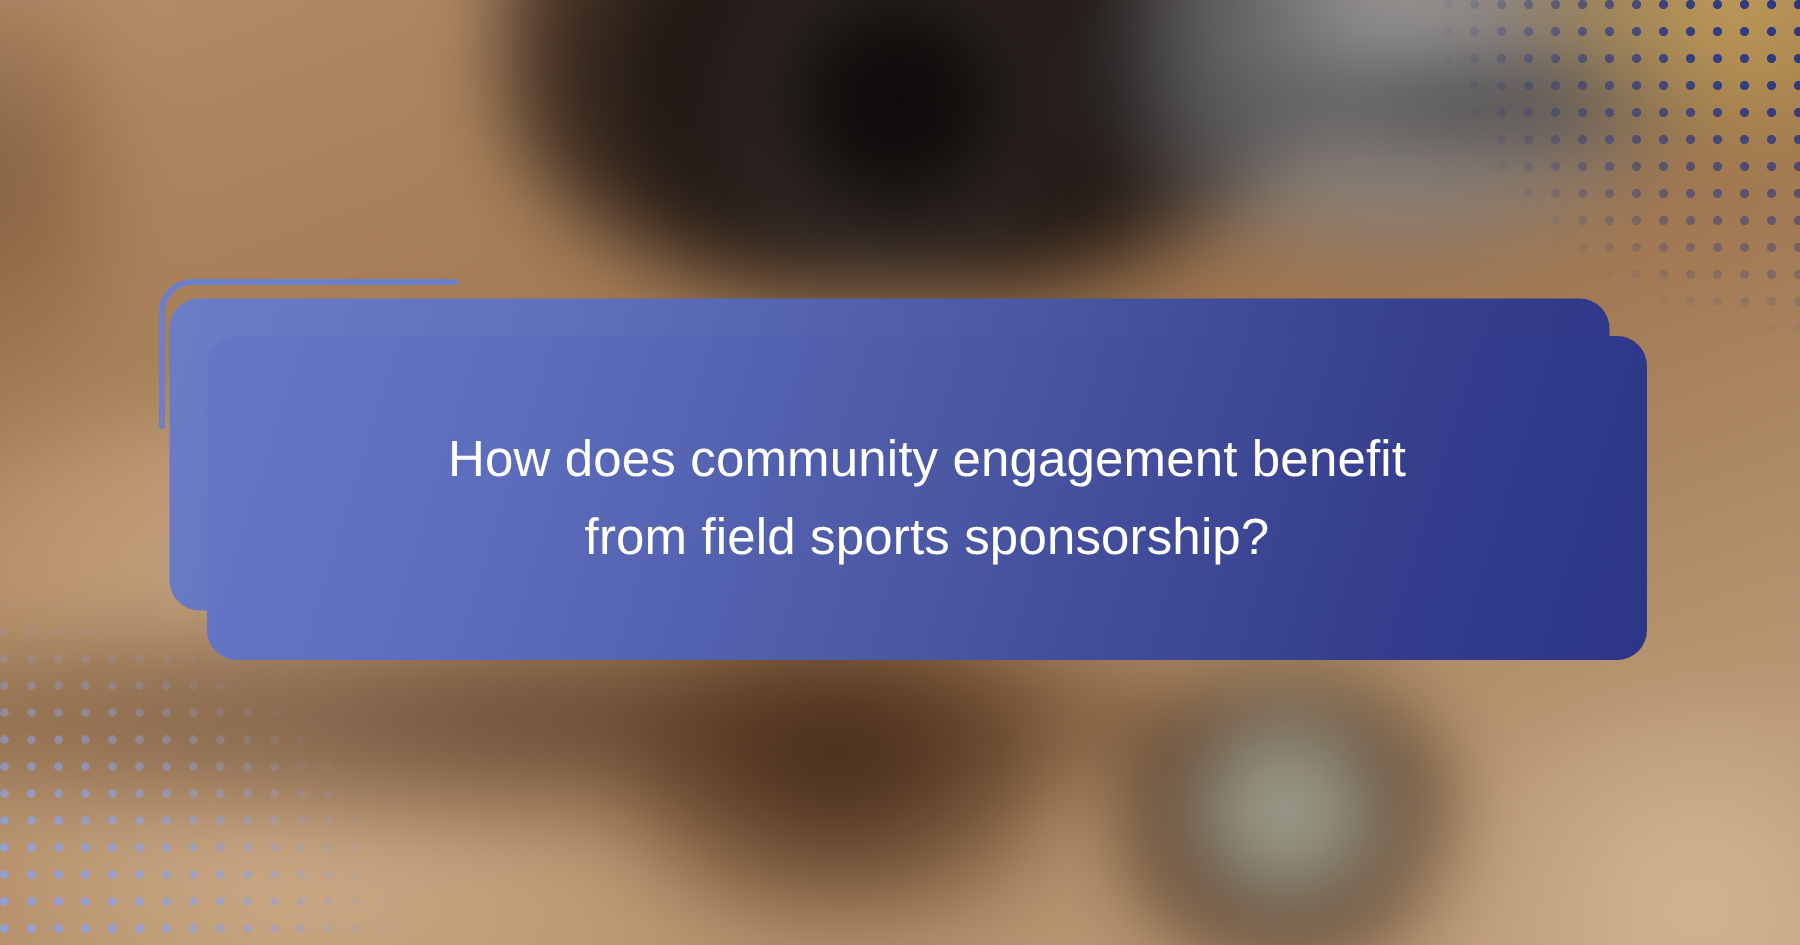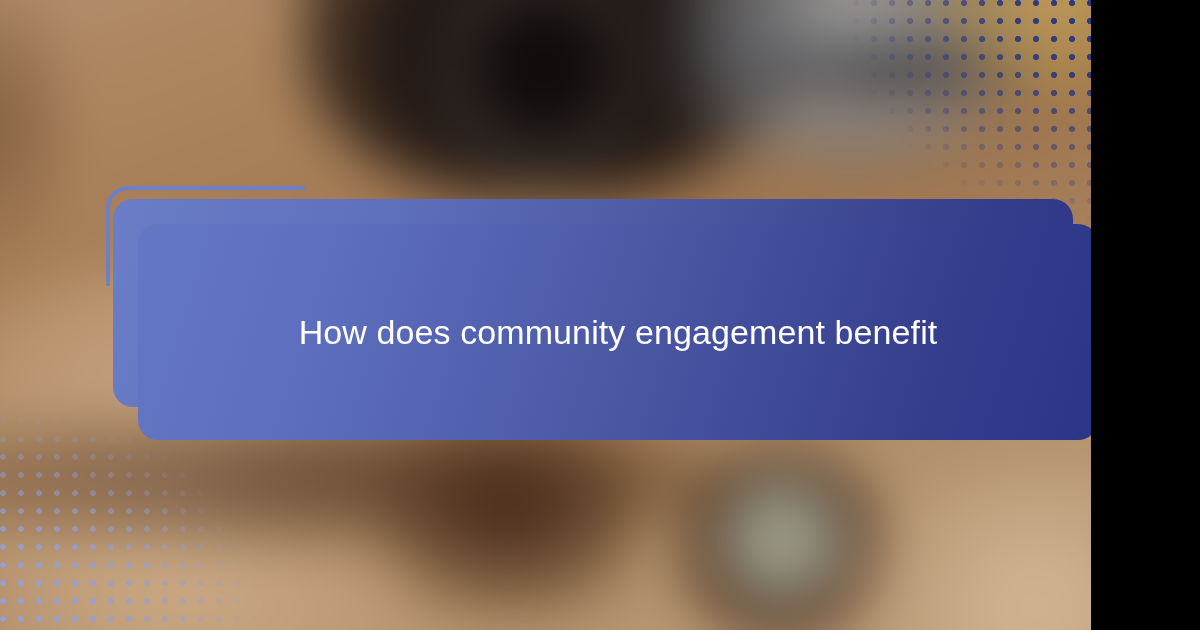--- a/index.html
+++ b/index.html
@@ -7,21 +7,21 @@
     margin: 0;
     padding: 0;
     background: #000;
   }
   body {
     font-family: "Liberation Sans", "DejaVu Sans", sans-serif;
   }
 
   #stage {
     position: relative;
-    width: 1091px;
+    width: 1200px;
     height: 630px;
     overflow: hidden;
     background: #701a75;
   }
 
   
   .bg-photo {
     position: absolute;
     inset: -60px;
     filter: blur(26px) saturate(1.05);
@@ -284,17 +284,18 @@
 
   <div class="card-cluster">
 
     <div class="card-outline"></div>
 
     <div class="card-back"></div>
 
     <div class="card-front">
       <h1 class="headline">
         <span class="ln">How does community engagement benefit</span>
+        <span class="ln">from field sports sponsorship?</span>
       </h1>
     </div>
 
   </div>
 </div>
 
 </body></html>

